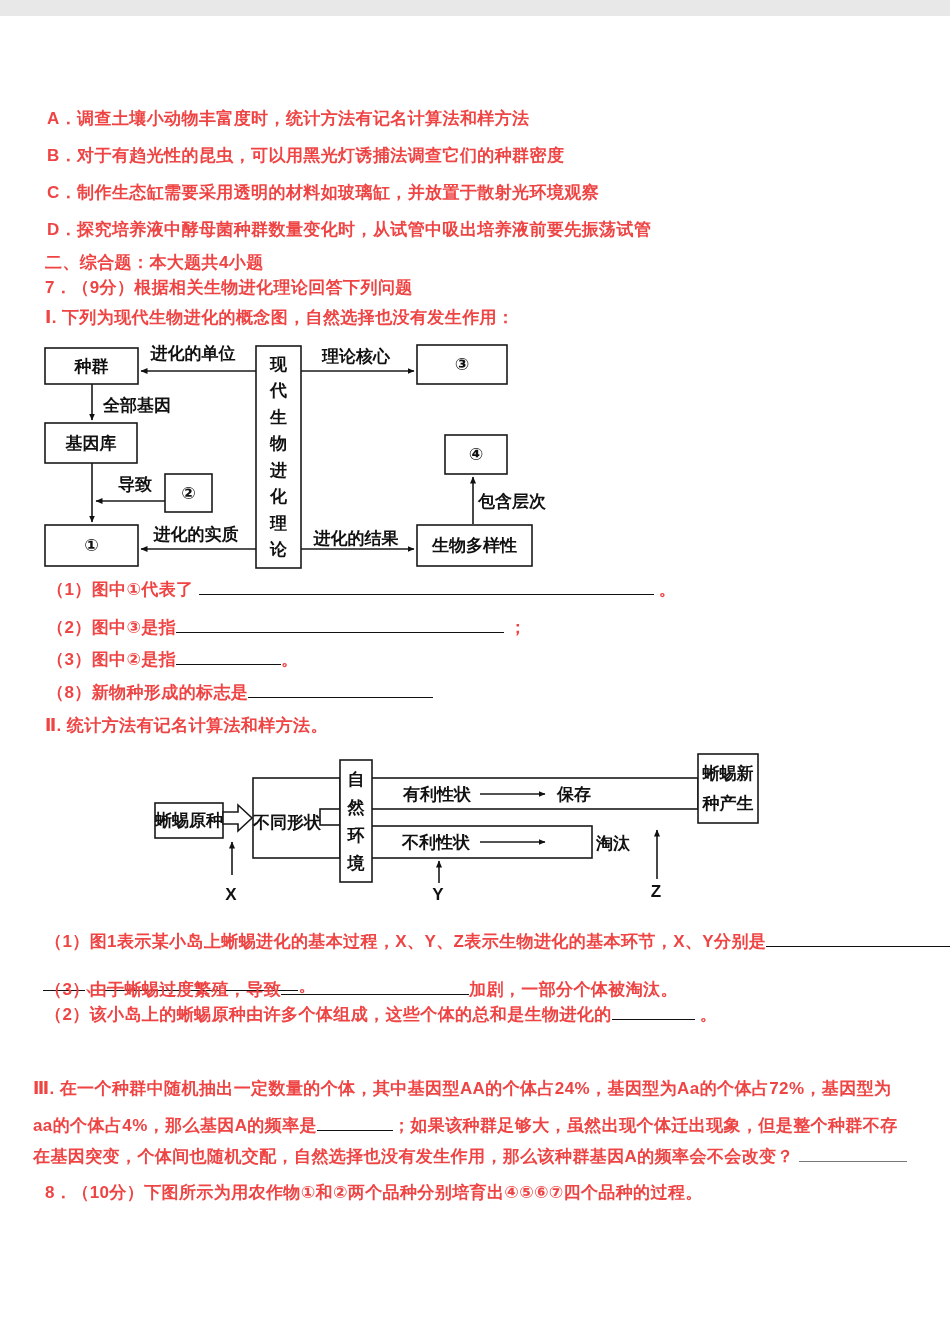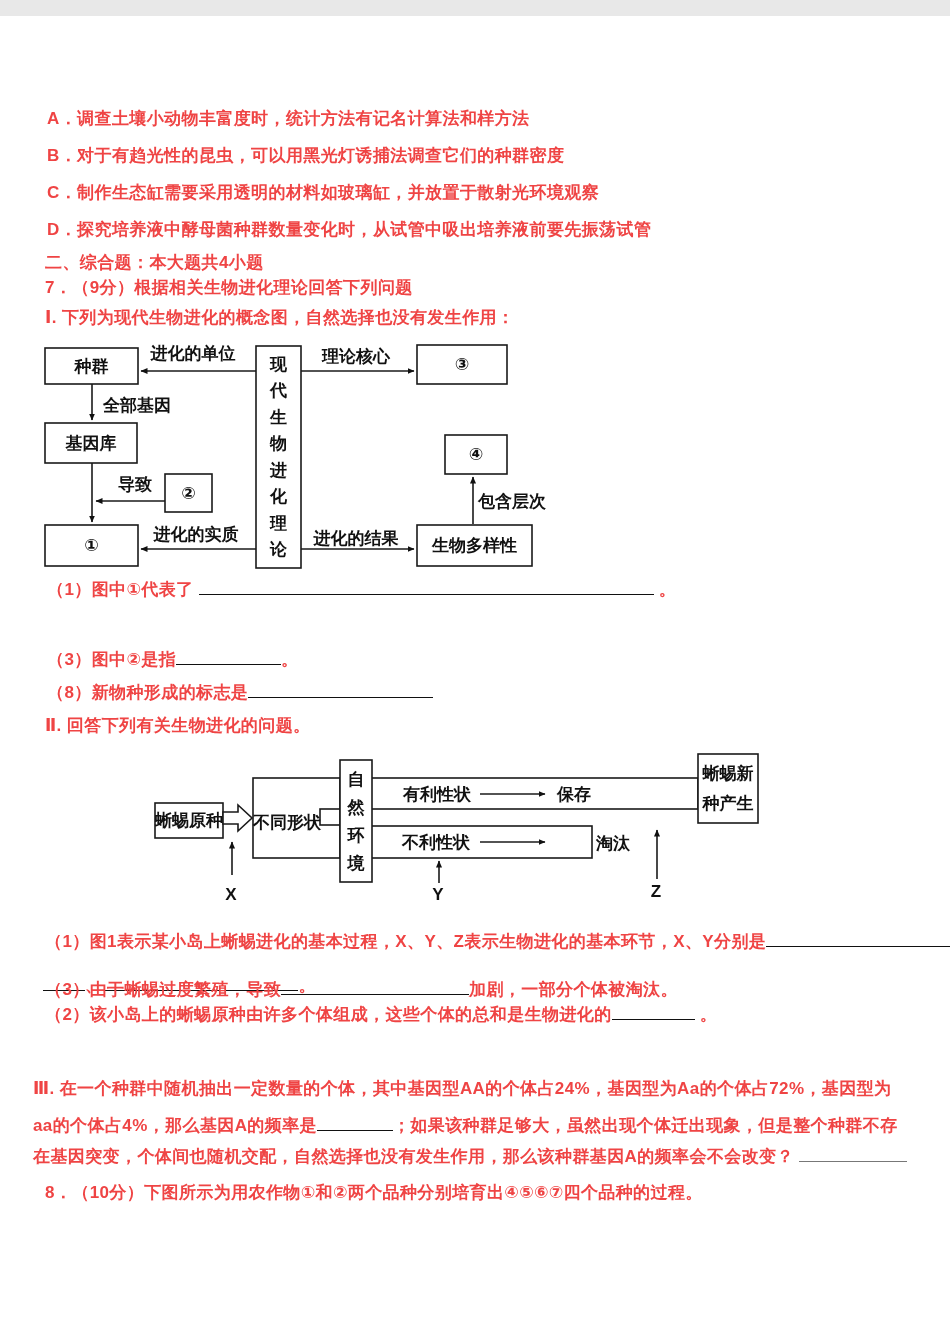--- a/index.html
+++ b/index.html
@@ -44,23 +44,24 @@
 
 <div id="page" style="width: 950px; height: 1344px; background: rgb(255, 255, 255);">
     <div class="line" style="left: 47px; top: 92px;"><span>A．调查土壤小动物丰富度时，统计方法有记名计算法和样方法</span></div>
     <div class="line" style="left: 47px; top: 129px;"><span>B．对于有趋光性的昆虫，可以用黑光灯诱捕法调查它们的种群密度</span></div>
     <div class="line" style="left: 47px; top: 166px;"><span>C．制作生态缸需要采用透明的材料如玻璃缸，并放置于散射光环境观察</span></div>
     <div class="line" style="left: 47px; top: 203px;"><span>D．探究培养液中酵母菌种群数量变化时，从试管中吸出培养液前要先振荡试管</span></div>
     <div class="line" style="left: 45px; top: 236px;"><span>二、综合题：本大题共4小题</span></div>
     <div class="line" style="left: 45px; top: 261px;"><span>7．（9分）根据相关生物进化理论回答下列问题</span></div>
     <div class="line" style="left: 45px; top: 291px;"><span>Ⅰ. 下列为现代生物进化的概念图，自然选择也没有发生作用：</span></div>
     <div class="line" style="left: 47px; top: 563px;"><span>（1）图中①代表了 </span><span class="blank" style="width: 455px;"></span><span> 。</span></div>
+    <div class="line" style="left: 47px; top: 601px;"><span>（2）图中③是指</span><span class="blank" style="width: 328px;"></span><span> ；</span></div>
     <div class="line" style="left: 47px; top: 633px;"><span>（3）图中②是指</span><span class="blank" style="width: 105px;"></span><span>。</span></div>
     <div class="line" style="left: 47px; top: 666px;"><span>（8）新物种形成的标志是</span><span class="blank" style="width: 185px;"></span></div>
-    <div class="line" style="left: 45px; top: 699px;"><span>Ⅱ. 回答下列有关生物进化的问题。</span></div>
+    <div class="line" style="left: 45px; top: 699px;"><span>Ⅱ. 统计方法有记名计算法和样方法。</span></div>
     <div class="line" style="left: 45px; top: 915px;"><span>（1）图1表示某小岛上蜥蜴进化的基本过程，X、Y、Z表示生物进化的基本环节，X、Y分别是</span><span class="blank" style="width: 193px;"></span></div>
     <div class="line" style="left: 43px; top: 959px;"><span class="blank" style="width: 42px;"></span><span>、</span><span class="blank" style="width: 196px;"></span><span>。</span></div>
     <div class="line" style="left: 45px; top: 988px;"><span>（2）该小岛上的蜥蜴原种由许多个体组成，这些个体的总和是生物进化的</span><span class="blank" style="width: 83px;"></span><span> 。</span></div>
     <div class="line" style="left: 45px; top: 963px; text-align: right;"><span>（3）由于蜥蜴过度繁殖，导致</span><span class="blank" style="width: 188px;"></span><span>加剧，一部分个体被淘汰。</span></div>
     <div class="line" style="left: 33px; top: 1062px;"><span>Ⅲ. 在一个种群中随机抽出一定数量的个体，其中基因型AA的个体占24%，基因型为Aa的个体占72%，基因型为</span></div>
     <div class="line" style="left: 33px; top: 1099px;"><span>aa的个体占4%，那么基因A的频率是</span><span class="blank" style="width: 76px;"></span><span>；如果该种群足够大，虽然出现个体迁出现象，但是整个种群不存</span></div>
     <div class="line" style="left: 33px; top: 1130px;"><span>在基因突变，个体间也随机交配，自然选择也没有发生作用，那么该种群基因A的频率会不会改变？ </span><span class="blank gray" style="width: 108px;"></span></div>
     <div class="line" style="left: 45px; top: 1166px;"><span>8．（10分）下图所示为用农作物①和②两个品种分别培育出④⑤⑥⑦四个品种的过程。</span></div>
     <svg viewBox="0 0 510 240" width="510" height="240" style="position: absolute; left: 40px; top: 322px;">
       <defs>

